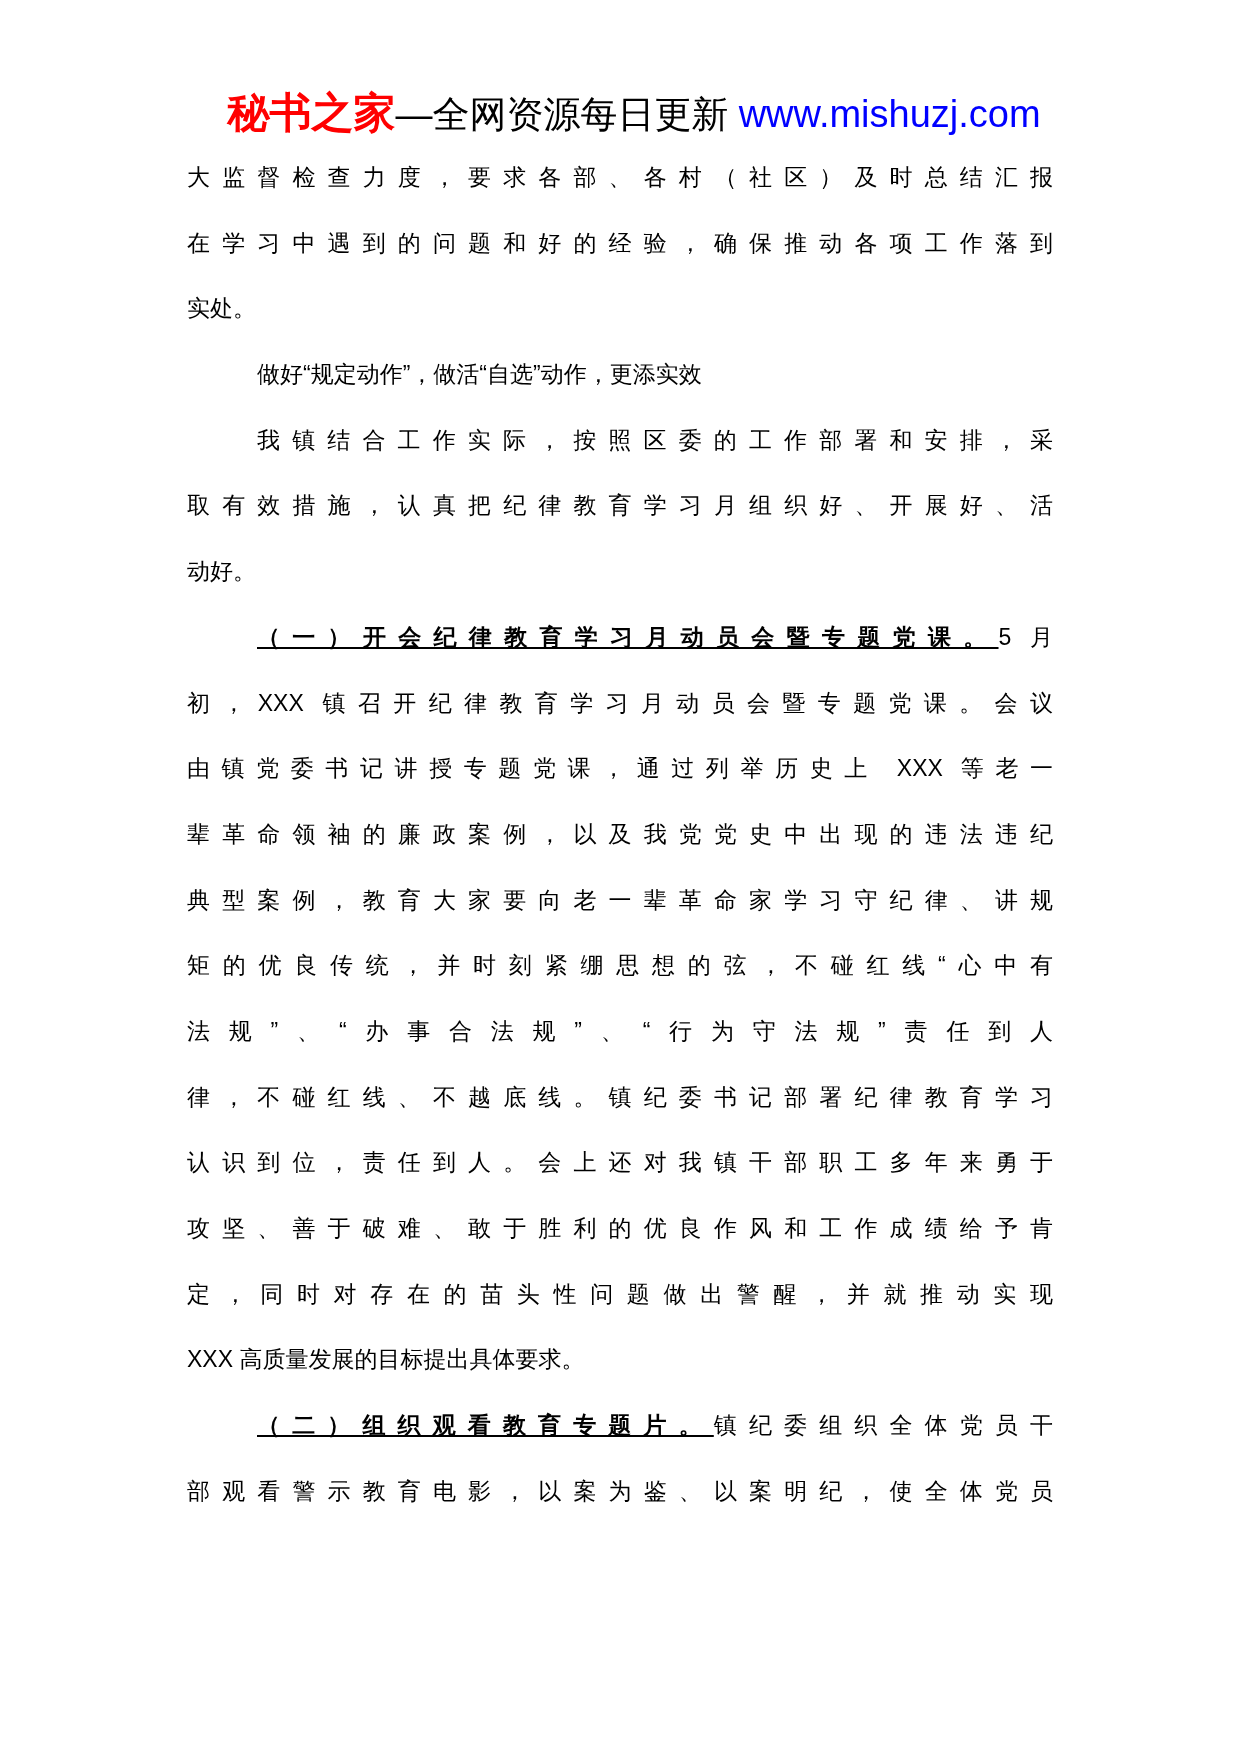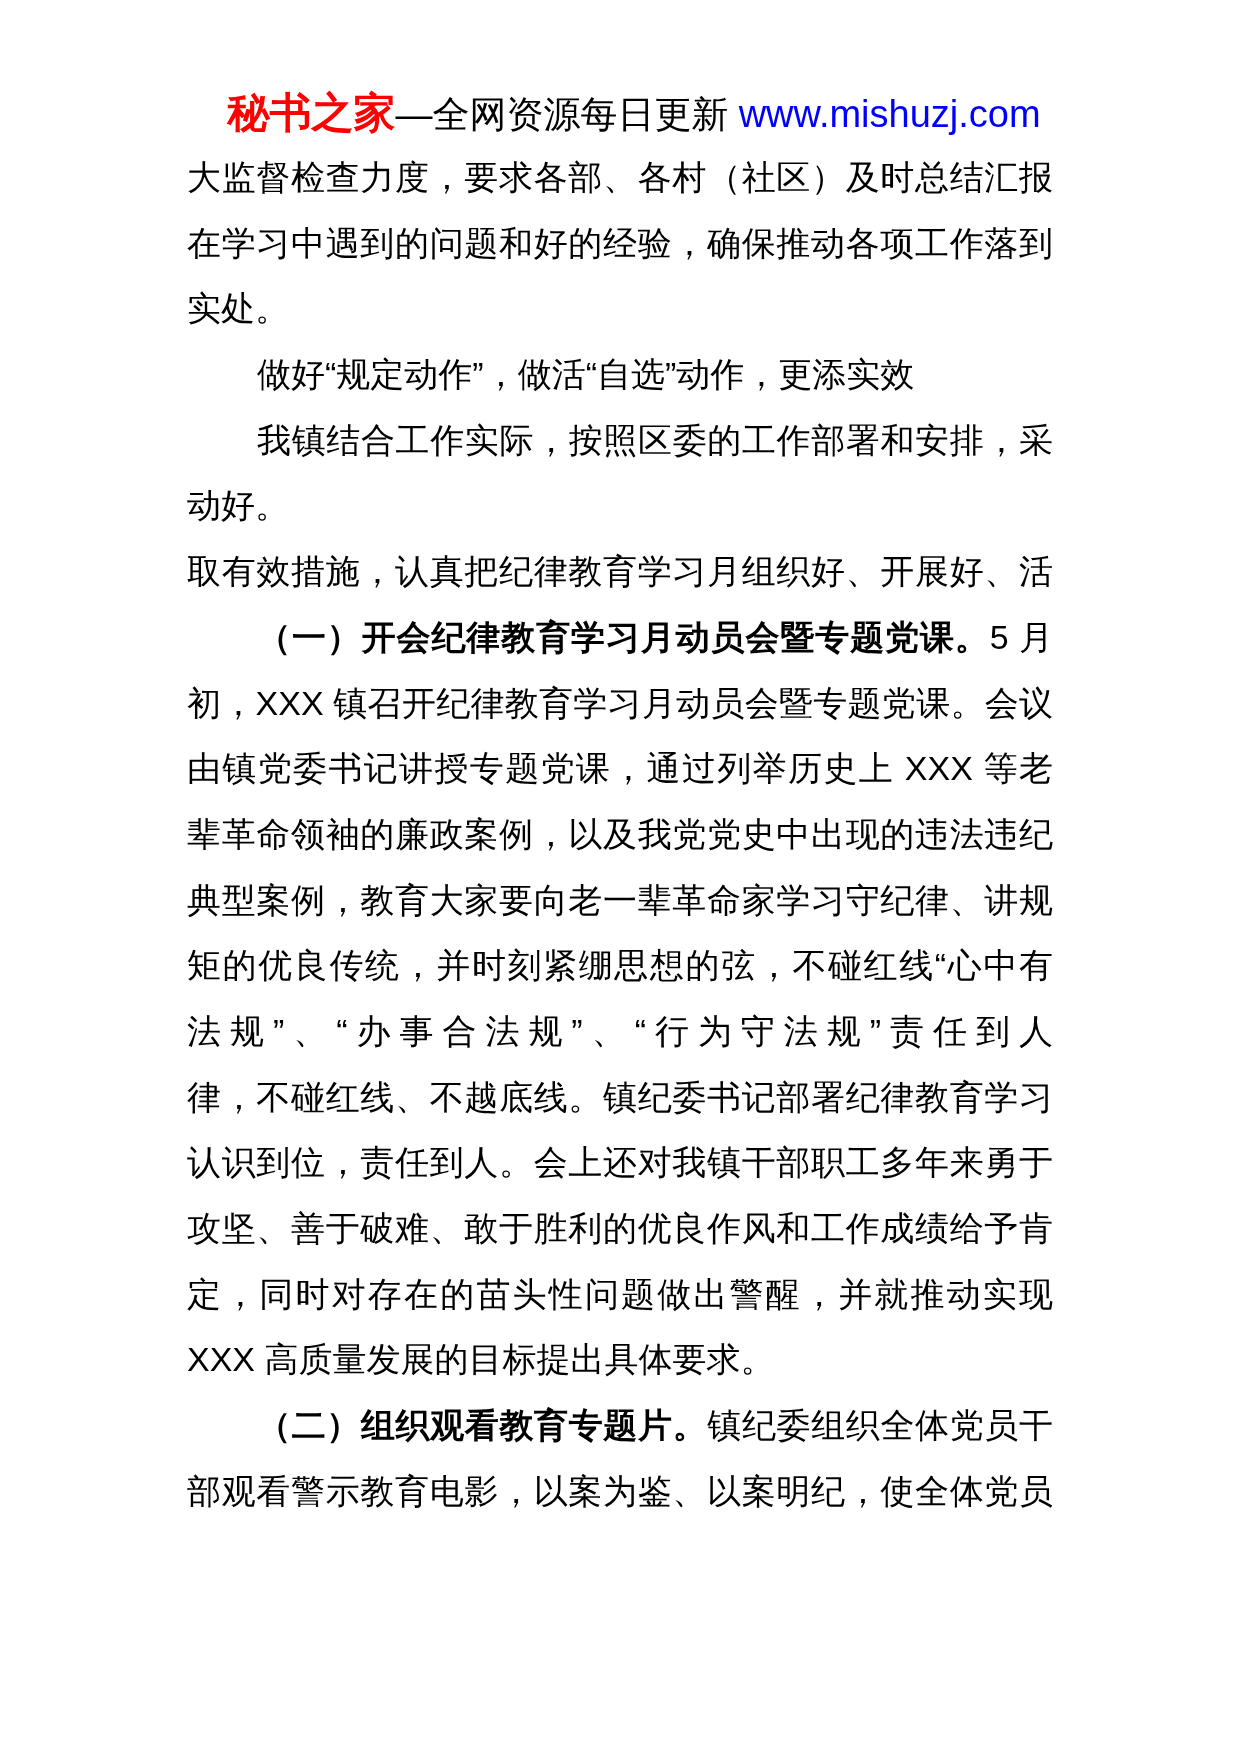--- a/index.html
+++ b/index.html
@@ -40,51 +40,52 @@
   }
   .content {
     position: absolute;
     top: 145px;
     left: 187px;
     width: 866px;
   }
   .line {
     height: 65.7px;
     line-height: 65.7px;
-    font-size: 34px;
+    font-size: 23px;
     text-align: justify;
     text-align-last: left;
     text-justify: inter-character;
     overflow: hidden;
   }
   .line.fill {
     text-align-last: justify;
   }
   .line.indent {
     padding-left: 70px;
   }
   .seg.bold {
     font-weight: bold;
+    text-decoration: underline;
   }
 </style>
 </head>
 <body>
 
 <div class="page">
   <div class="header">
     <span class="brand" style="color: rgb(255, 0, 0);">秘书之家</span><span class="tagline" style="color: rgb(0, 0, 0);">—全网资源每日更新 </span><a class="url" style="color: rgb(0, 0, 255);">www.mishuzj.com</a>
   </div>
   <div class="content" style="color: rgb(0, 0, 0);">
       <div class="line fill"><span class="seg">大监督检查力度，要求各部、各村（社区）及时总结汇报</span></div>
       <div class="line fill"><span class="seg">在学习中遇到的问题和好的经验，确保推动各项工作落到</span></div>
       <div class="line"><span class="seg">实处。</span></div>
       <div class="line indent"><span class="seg">做好“规定动作”，做活“自选”动作，更添实效</span></div>
       <div class="line indent fill"><span class="seg">我镇结合工作实际，按照区委的工作部署和安排，采</span></div>
+      <div class="line fill"><span class="seg">取有效措施，认真把纪律教育学习月组织好、开展好、活</span></div>
       <div class="line"><span class="seg">动好。</span></div>
-      <div class="line fill"><span class="seg">取有效措施，认真把纪律教育学习月组织好、开展好、活</span></div>
       <div class="line indent fill"><span class="seg bold">（一）开会纪律教育学习月动员会暨专题党课。</span><span class="seg">5 月</span></div>
       <div class="line fill"><span class="seg">初，XXX 镇召开纪律教育学习月动员会暨专题党课。会议</span></div>
       <div class="line fill"><span class="seg">由镇党委书记讲授专题党课，通过列举历史上 XXX 等老一</span></div>
       <div class="line fill"><span class="seg">辈革命领袖的廉政案例，以及我党党史中出现的违法违纪</span></div>
       <div class="line fill"><span class="seg">典型案例，教育大家要向老一辈革命家学习守纪律、讲规</span></div>
       <div class="line fill"><span class="seg">矩的优良传统，并时刻紧绷思想的弦，不碰红线“心中有</span></div>
       <div class="line fill"><span class="seg">法规”、“办事合法规”、“行为守法规”责任到人</span></div>
       <div class="line fill"><span class="seg">律，不碰红线、不越底线。镇纪委书记部署纪律教育学习</span></div>
       <div class="line fill"><span class="seg">认识到位，责任到人。会上还对我镇干部职工多年来勇于</span></div>
       <div class="line fill"><span class="seg">攻坚、善于破难、敢于胜利的优良作风和工作成绩给予肯</span></div>

